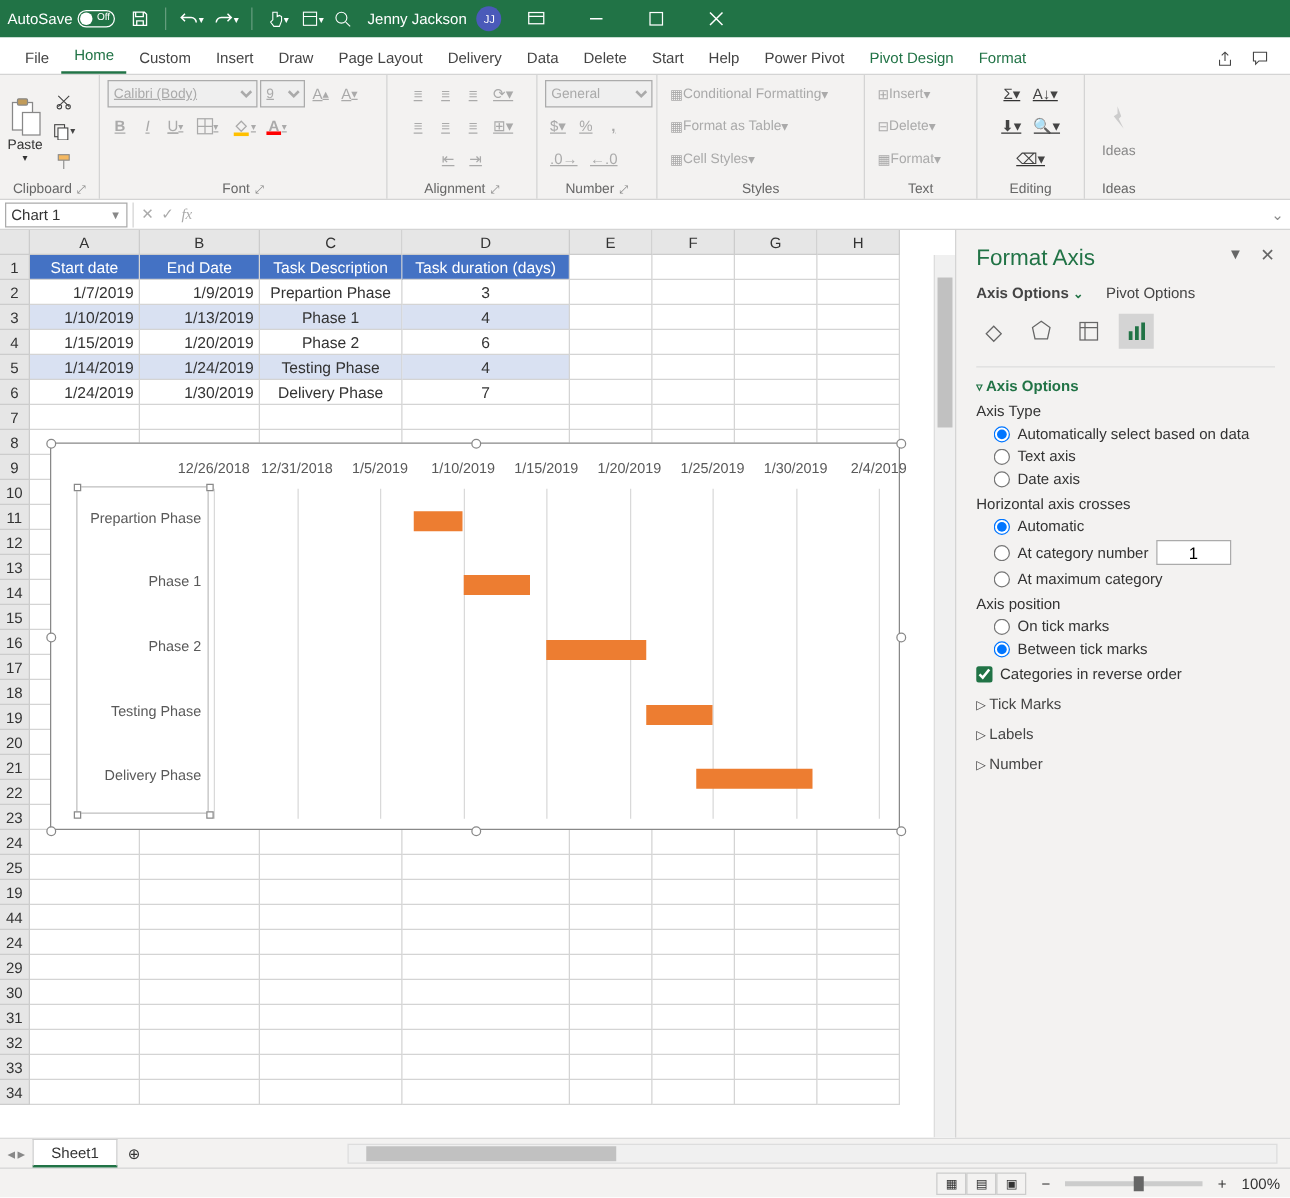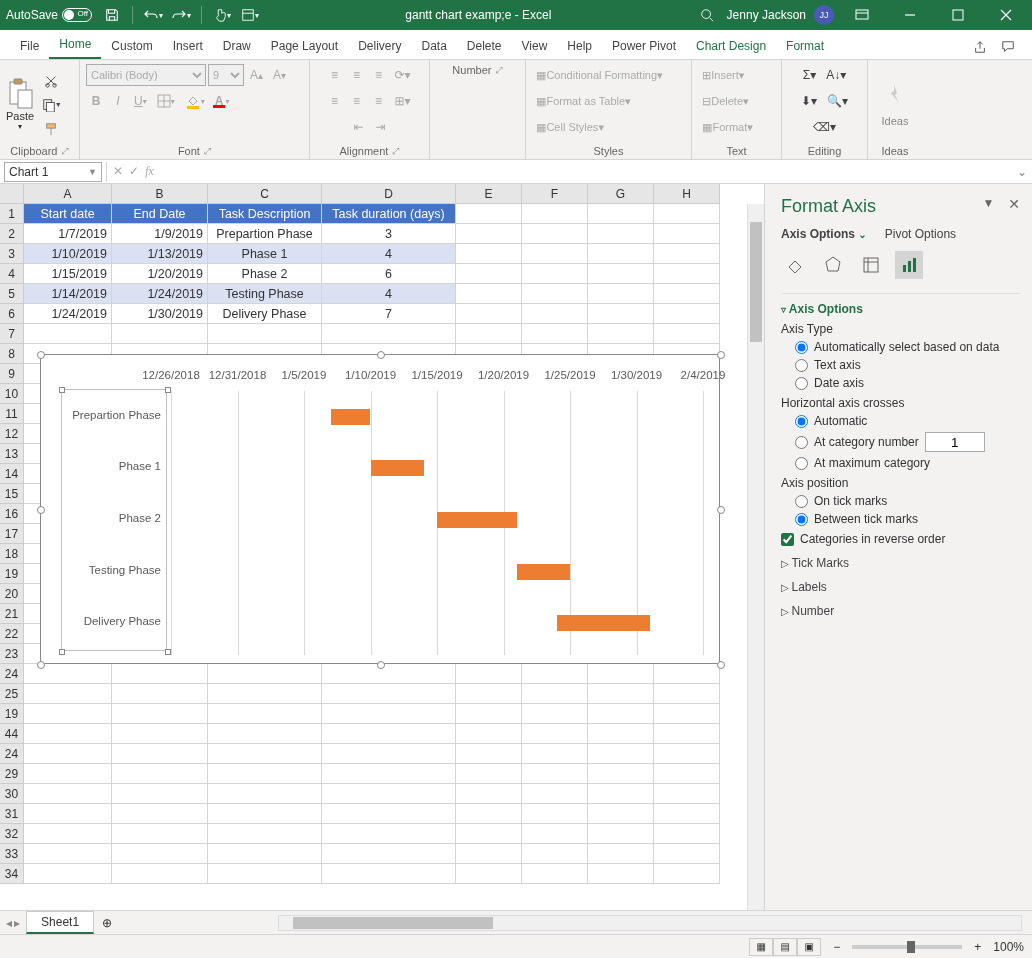--- a/index.html
+++ b/index.html
@@ -29,21 +29,21 @@
 
 .ribbon { height: 100px; background: #f3f2f1; display: flex; border-bottom: 1px solid #d4d4d4; }
 .ribbon-group { border-right: 1px solid #d4d4d4; display: flex; flex-direction: column; padding: 4px 6px 2px; }
 .ribbon-group-body { flex: 1; display: flex; align-items: center; gap: 4px; }
 .ribbon-group-label { text-align: center; font-size: 11px; color: #666; display: flex; justify-content: center; align-items: center; gap: 4px; }
 .ribbon-group-label .dlauncher { font-size: 9px; color: #888; cursor: pointer; }
 .rbtn { padding: 2px 4px; cursor: pointer; display: flex; align-items: center; justify-content: center; min-width: 20px; height: 22px; color: #444; }
 .rbtn.small { font-size: 11px; }
 .font-select { height: 22px; font-size: 11px; border: 1px solid #ababab; }
 .col3 { display: flex; flex-direction: column; gap: 2px; }
-.row { display: flex; gap: 2px; align-items: flex-end; }
+.row { display: flex; gap: 2px; align-items: flex-end; text-decoration: underline; }
 .ribbon-group.disabled { color: #aaa; }
 .ribbon-group.disabled .rbtn, .ribbon-group.disabled select { color: #aaa; }
 
 
 .formula-bar { height: 24px; display: flex; align-items: center; border-bottom: 1px solid #d4d4d4; }
 .name-box { width: 98px; height: 20px; border: 1px solid #ababab; margin: 0 4px; padding: 0 4px; display: flex; align-items: center; justify-content: space-between; }
 .fx-btns { display: flex; gap: 6px; padding: 0 6px; color: #aaa; }
 .fx-label { font-style: italic; font-family: "Times New Roman"; }
 .formula-input { flex: 1; height: 20px; border: none; padding: 0 4px; }
 .formula-bar .expand { width: 20px; text-align: center; color: #888; }
@@ -153,21 +153,20 @@
         <span style="font-size:8px;">▾</span>
       </div>
     <div class="qat-btn">
         <svg width="14" height="14" viewBox="0 0 16 16">
           <rect x="2" y="2" width="12" height="12" fill="none" stroke="#fff"></rect>
           <path stroke="#fff" d="M2 6h12"></path>
         </svg>
         <span style="font-size:8px;">▾</span>
       </div>
   </div>
-  <div class="title-center">gantt chart examp;e  -  Excel</div>
   <div class="user-area">
     <div class="qat-btn">
         <svg width="14" height="14" viewBox="0 0 16 16">
           <circle cx="7" cy="7" r="5" fill="none" stroke="#fff"></circle>
           <path stroke="#fff" d="M11 11l4 4"></path>
         </svg>
       </div>
     <span>Jenny Jackson</span>
     <div class="avatar">JJ</div>
     <div class="win-btn">
@@ -197,24 +196,24 @@
 <div class="ribbon-tabs">
   <div class="ribbon-tab">File</div>
   <div class="ribbon-tab active">Home</div>
   <div class="ribbon-tab">Custom</div>
   <div class="ribbon-tab">Insert</div>
   <div class="ribbon-tab">Draw</div>
   <div class="ribbon-tab">Page Layout</div>
   <div class="ribbon-tab">Delivery</div>
   <div class="ribbon-tab">Data</div>
   <div class="ribbon-tab">Delete</div>
-  <div class="ribbon-tab">View</div>
+  <div class="ribbon-tab">Start</div>
   <div class="ribbon-tab">Help</div>
   <div class="ribbon-tab">Power Pivot</div>
-  <div class="ribbon-tab context">Chart Design</div>
+  <div class="ribbon-tab context">Pivot Design</div>
   <div class="ribbon-tab context">Format</div>
   <div class="spacer"></div>
   <div class="share-btn">
       <svg width="14" height="14" viewBox="0 0 16 16">
         <path fill="none" stroke="#444" d="M8 2v8M5 5l3-3 3 3M3 9v5h10V9"></path>
       </svg>
     </div>
   <div class="share-btn">
       <svg width="14" height="14" viewBox="0 0 16 16">
         <path fill="none" stroke="#444" d="M2 2h12v8H7l-3 3v-3H2z"></path>
@@ -332,20 +331,34 @@
         <div class="rbtn">⇥</div>
       </div>
     </div>
     <div class="ribbon-group-label">
         <span>Alignment</span>
         <span class="dlauncher">⤢</span>
       </div>
   </div>
 
   <div class="ribbon-group disabled" style="width:96px;">
+    <div class="ribbon-group-body" style="flex-direction:column;gap:4px;align-items:flex-start;">
+      <select class="font-select" style="width:86px;"><option>General</option></select>
+      <div class="row">
+        <div class="rbtn">$▾</div>
+        <div class="rbtn">%</div>
+        <div class="rbtn">
+            <b>,</b>
+          </div>
+      </div>
+      <div class="row">
+        <div class="rbtn">.0→</div>
+        <div class="rbtn">←.0</div>
+      </div>
+    </div>
     <div class="ribbon-group-label">
         <span>Number</span>
         <span class="dlauncher">⤢</span>
       </div>
   </div>
 
   <div class="ribbon-group disabled" style="width:166px;">
     <div class="ribbon-group-body" style="flex-direction:column;gap:4px;align-items:flex-start;">
       <div class="rbtn small">▦ <span>Conditional Formatting</span> ▾</div>
       <div class="rbtn small">▦ <span>Format as Table</span> ▾</div>

